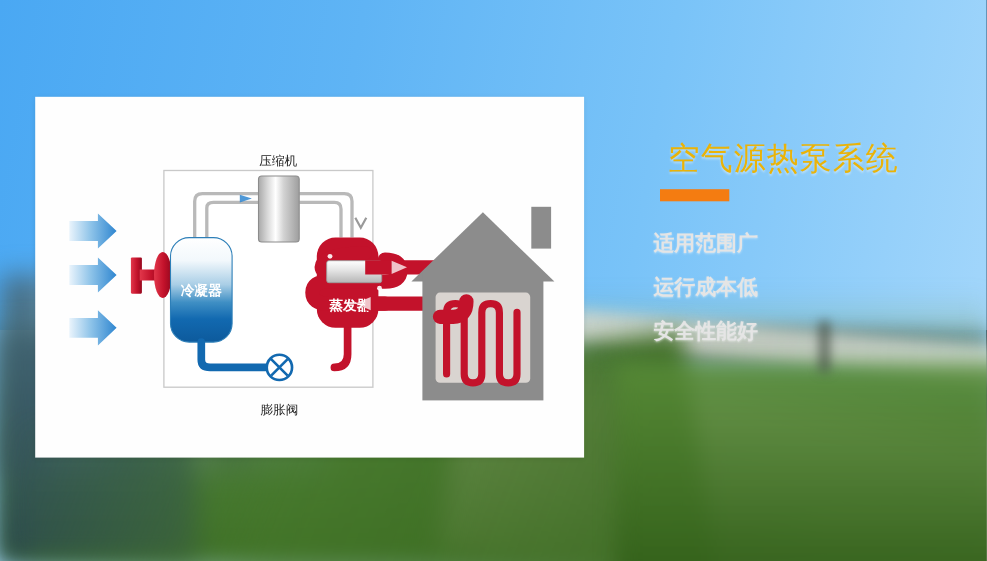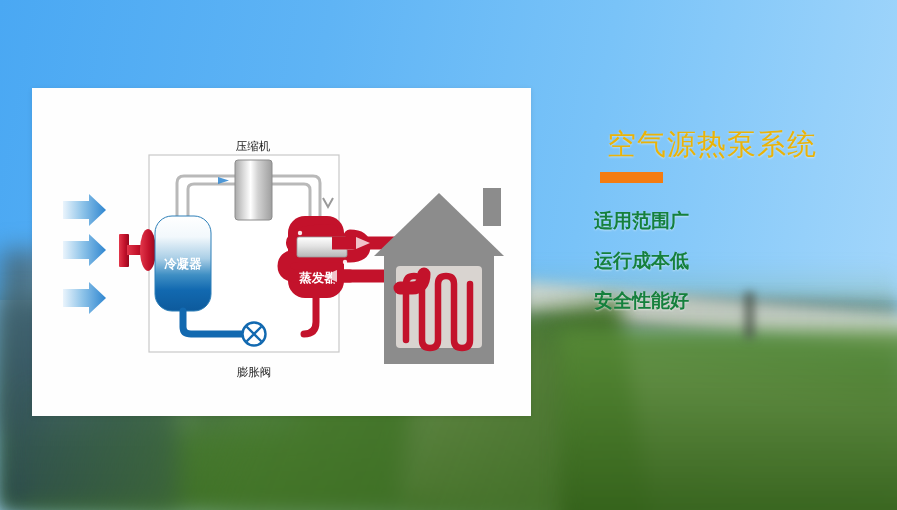--- a/index.html
+++ b/index.html
@@ -129,21 +129,21 @@
     position: absolute;
     left: 600px; top: 172px;
     width: 63px; height: 11px;
     background: #f47c11;
   }
   .bullet {
     position: absolute;
     left: 594px;
     font-size: 19px;
     font-weight: bold;
-    color: #15803d;
+    color: #e5e5e5;
     white-space: nowrap;
     text-shadow: 0 1px 2px rgba(255,255,255,.5);
   }
   .b0 { top: 208px; }
   .b1 { top: 248px; }
   .b2 { top: 288px; }
 </style>
 </head>
 <body>
 

